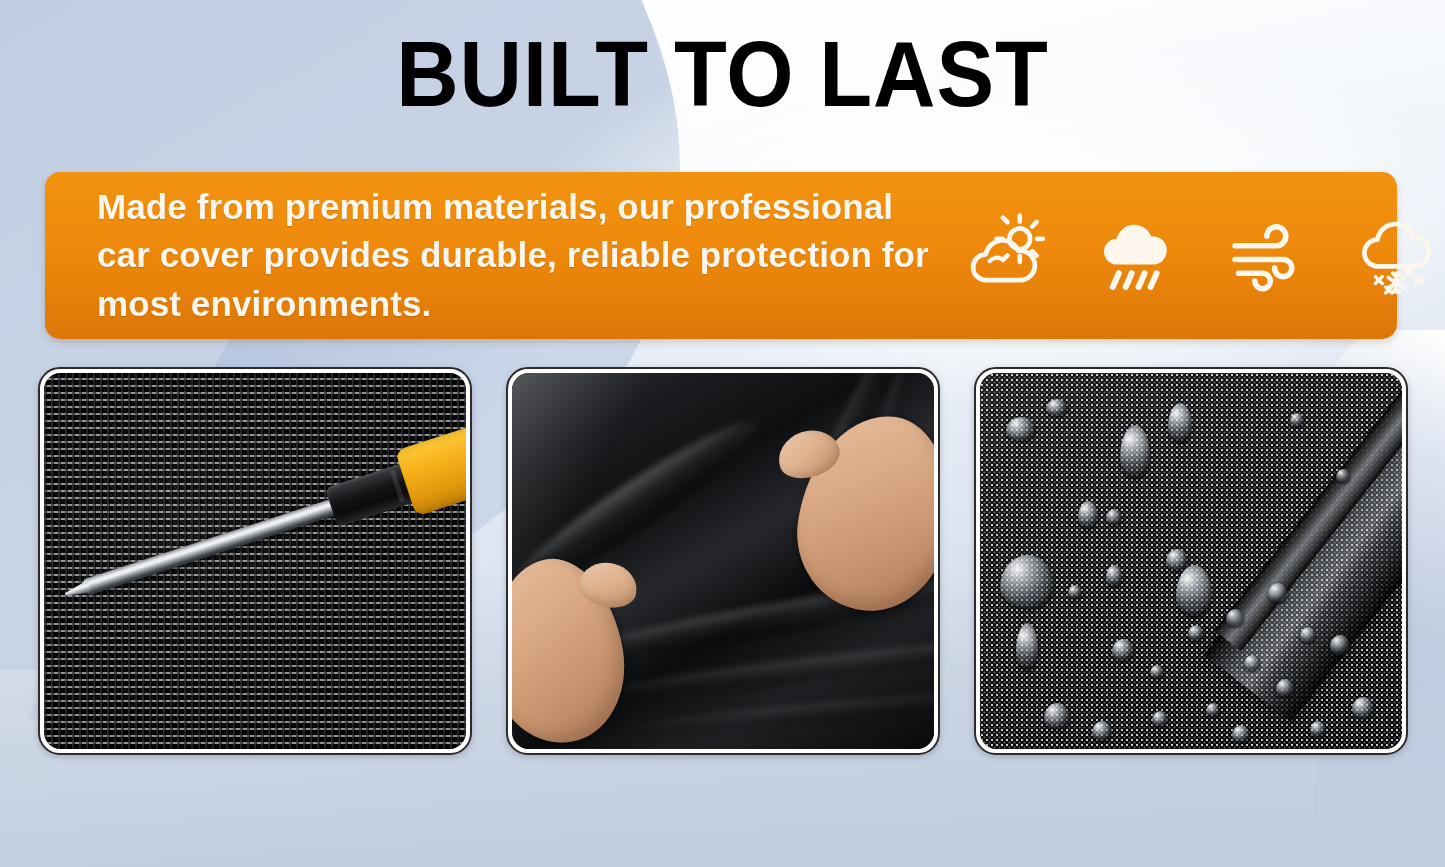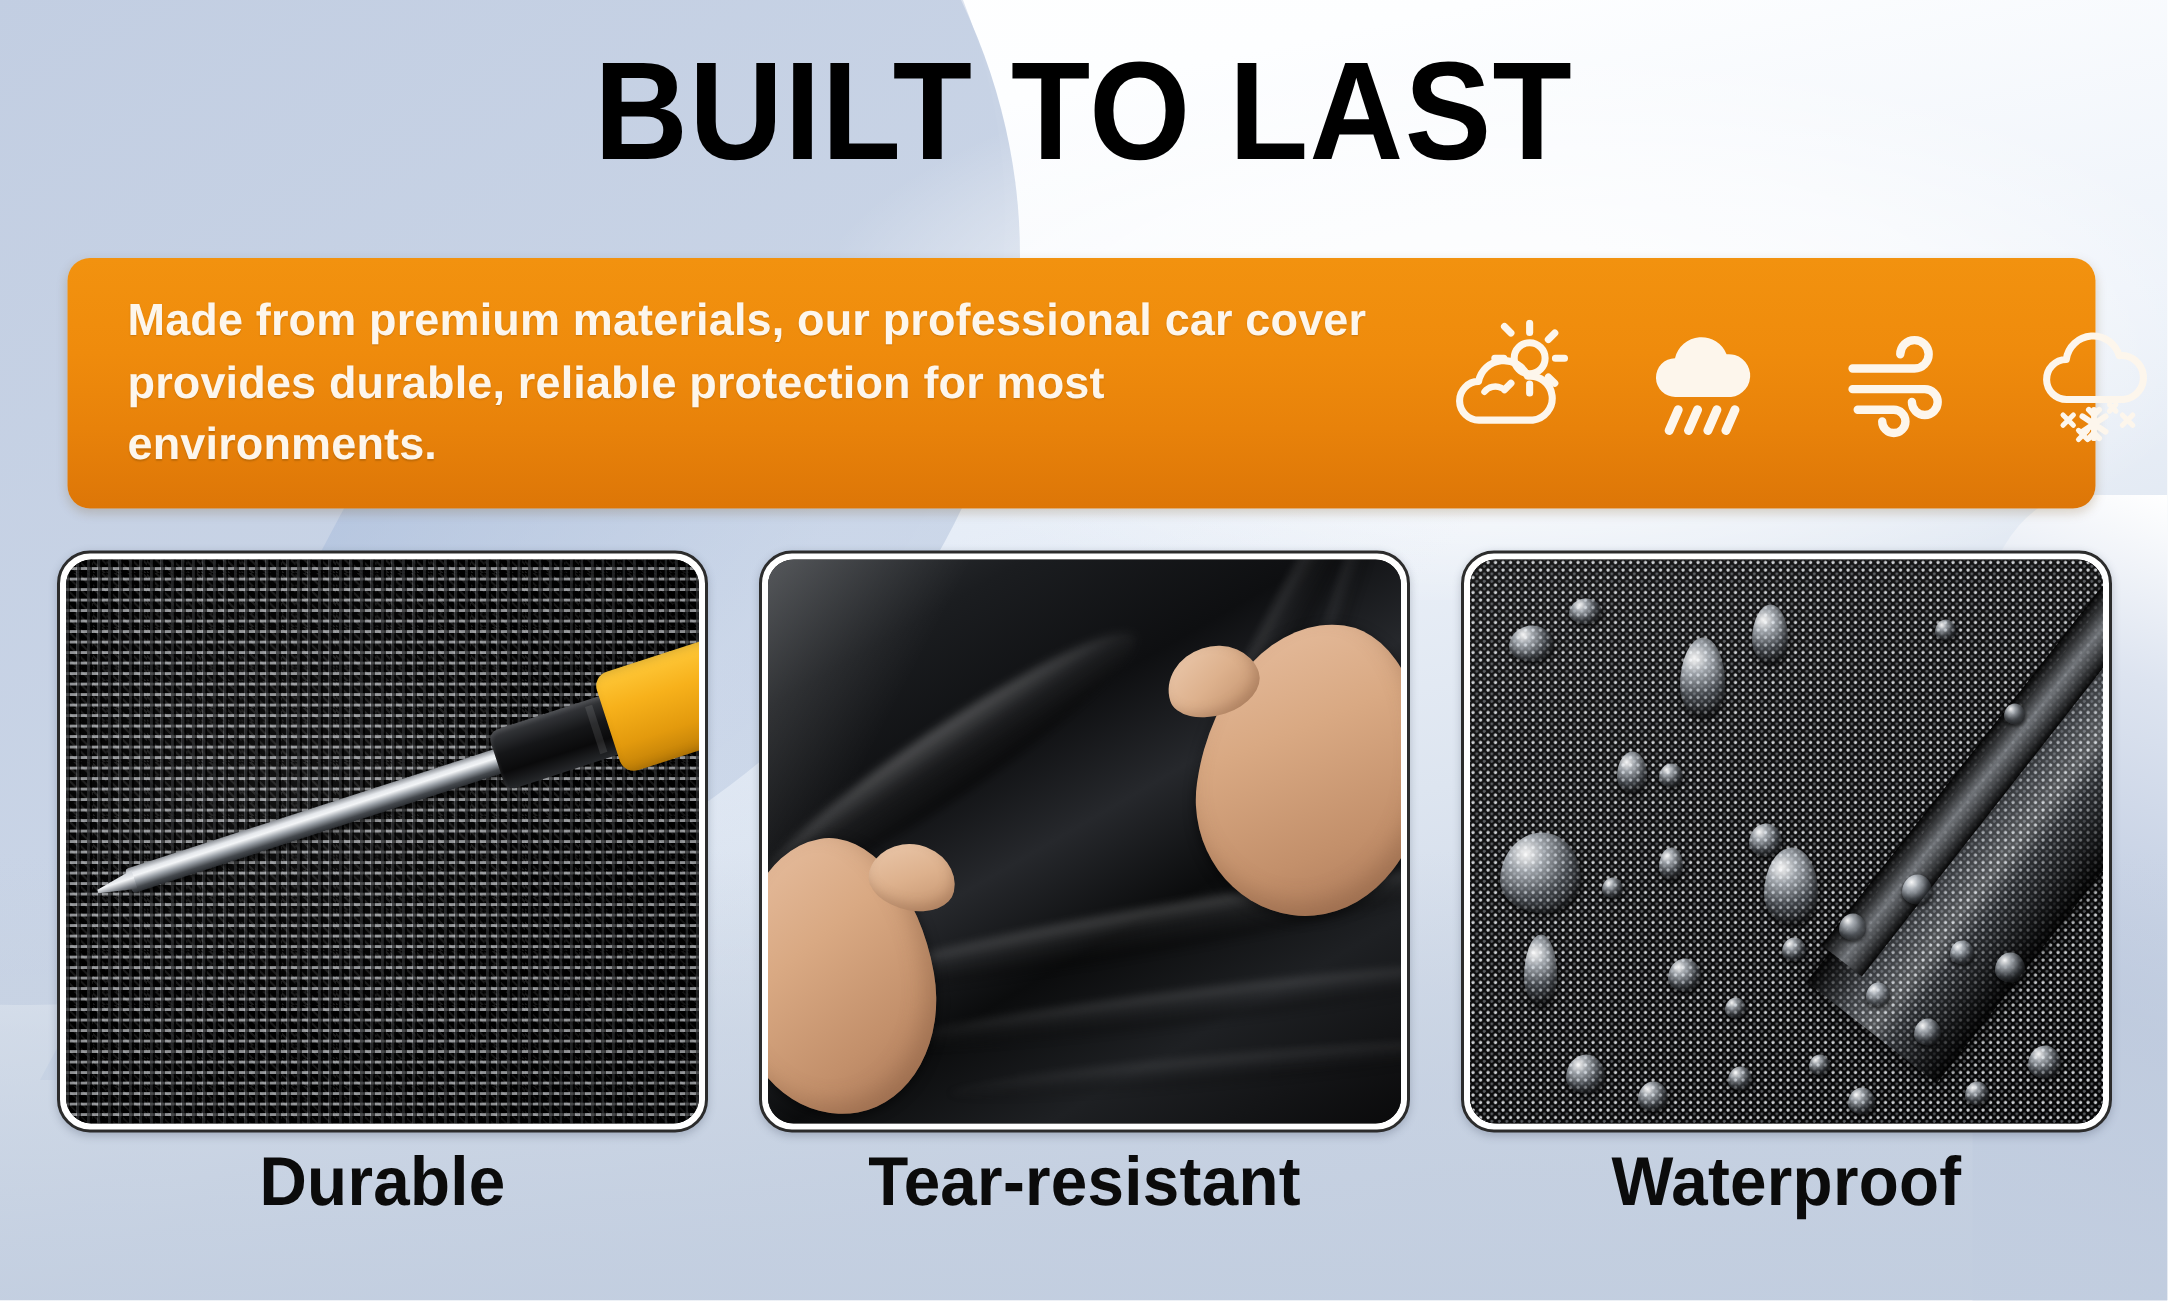--- a/index.html
+++ b/index.html
@@ -114,25 +114,25 @@
     background: linear-gradient(180deg, #f2920f 0%, #ef8b0c 38%, #e8820a 68%, #dd7607 100%);
     box-shadow: 0 3px 7px rgba(110,70,10,.22);
     display: flex;
     align-items: center;
     z-index: 6;
   }
 
   .banner-text {
     flex: 0 0 auto;
     width: 900px;
-    padding-left: 40px;
+    padding-left: 52px;
     color: #fdf6ec;
     font-family: "Liberation Sans Narrow", "Liberation Sans", sans-serif;
     font-weight: 700;
-    font-size: 30px;
+    font-size: 35px;
     line-height: 1.39;
     letter-spacing: .1px;
     text-shadow: 0 1px 1px rgba(120,70,5,.30);
   }
 
   .banner-icons {
     flex: 1 1 auto;
     display: flex;
     align-items: center;
     justify-content: flex-start;
@@ -456,19 +456,14 @@
         <span class="drop" style="left:226px; top:330px; width:14px; height:14px;"></span>
         <span class="drop" style="left:252px; top:352px; width:18px; height:18px;"></span>
         <span class="drop" style="left:330px; top:348px; width:16px; height:16px;"></span>
         <span class="drop" style="left:310px; top:40px;  width:14px; height:14px;"></span>
         <span class="drop" style="left:356px; top:96px;  width:14px; height:14px;"></span>
       </div>
     </figure>
 
   </div>
 
-  <div class="labels">
-    <div class="label">Durable</div>
-    <div class="label">Tear-resistant</div>
-    <div class="label">Waterproof</div>
-  </div>
 
 </div>
 
 </body></html>

